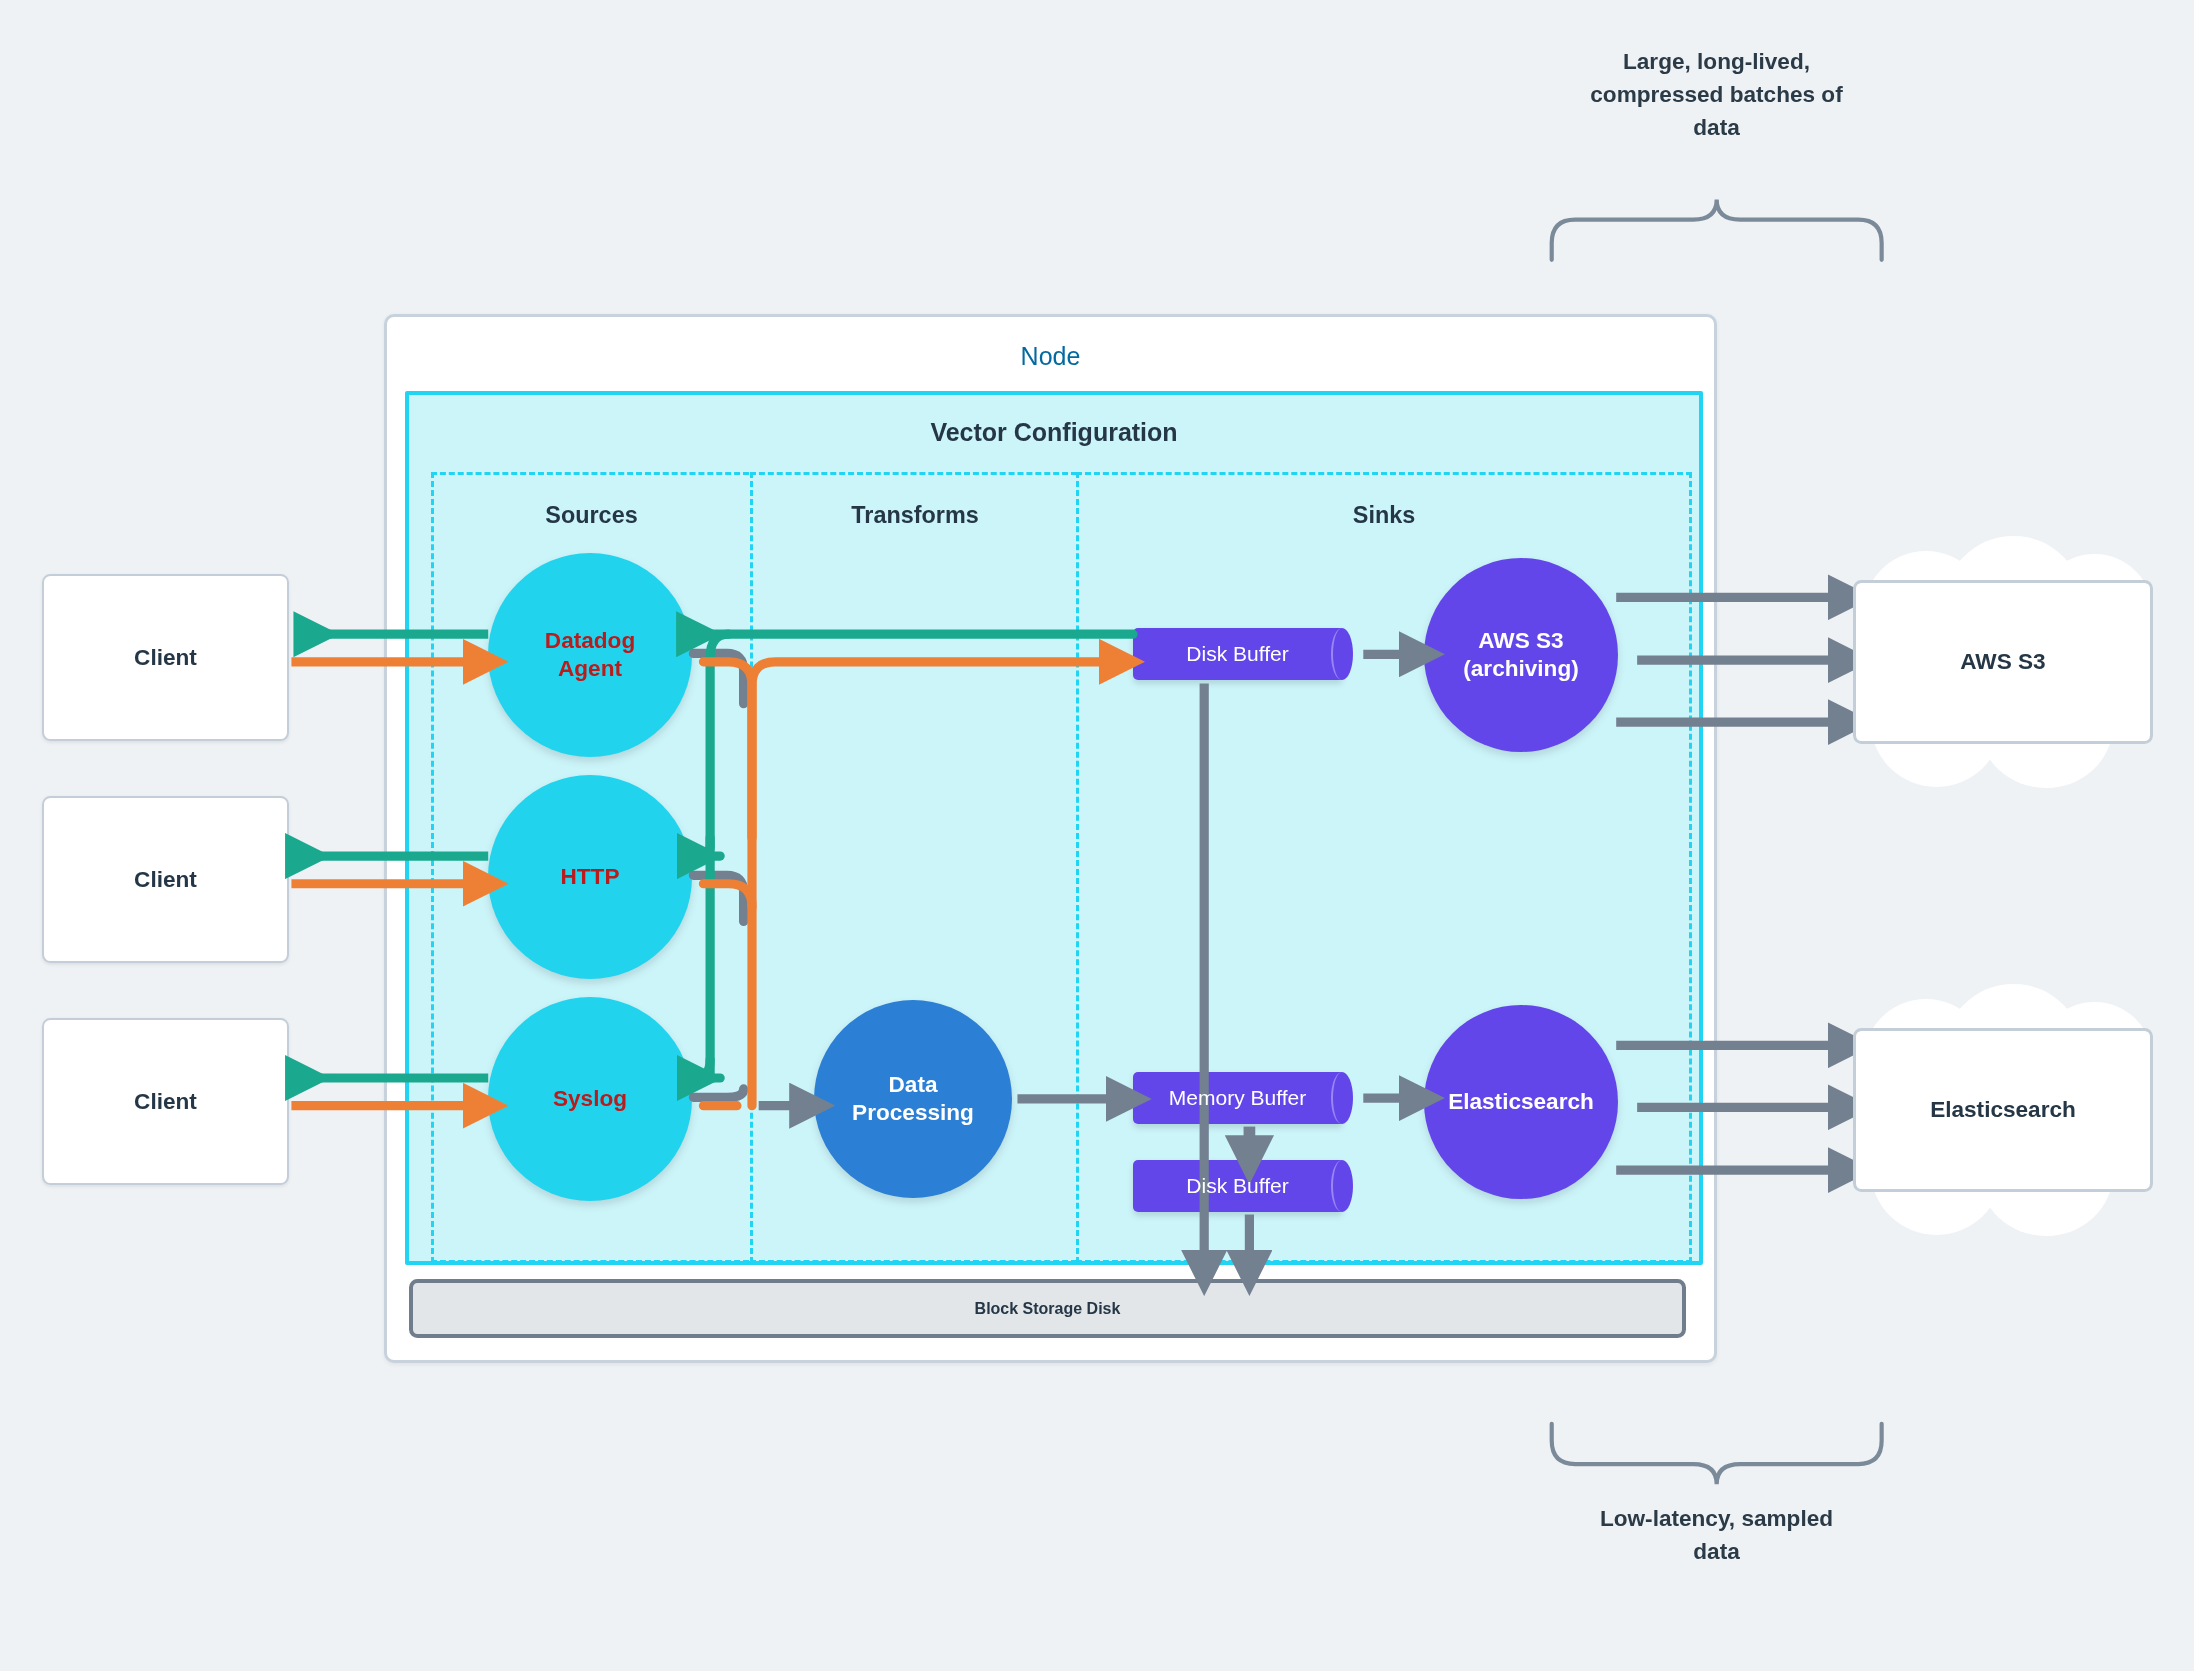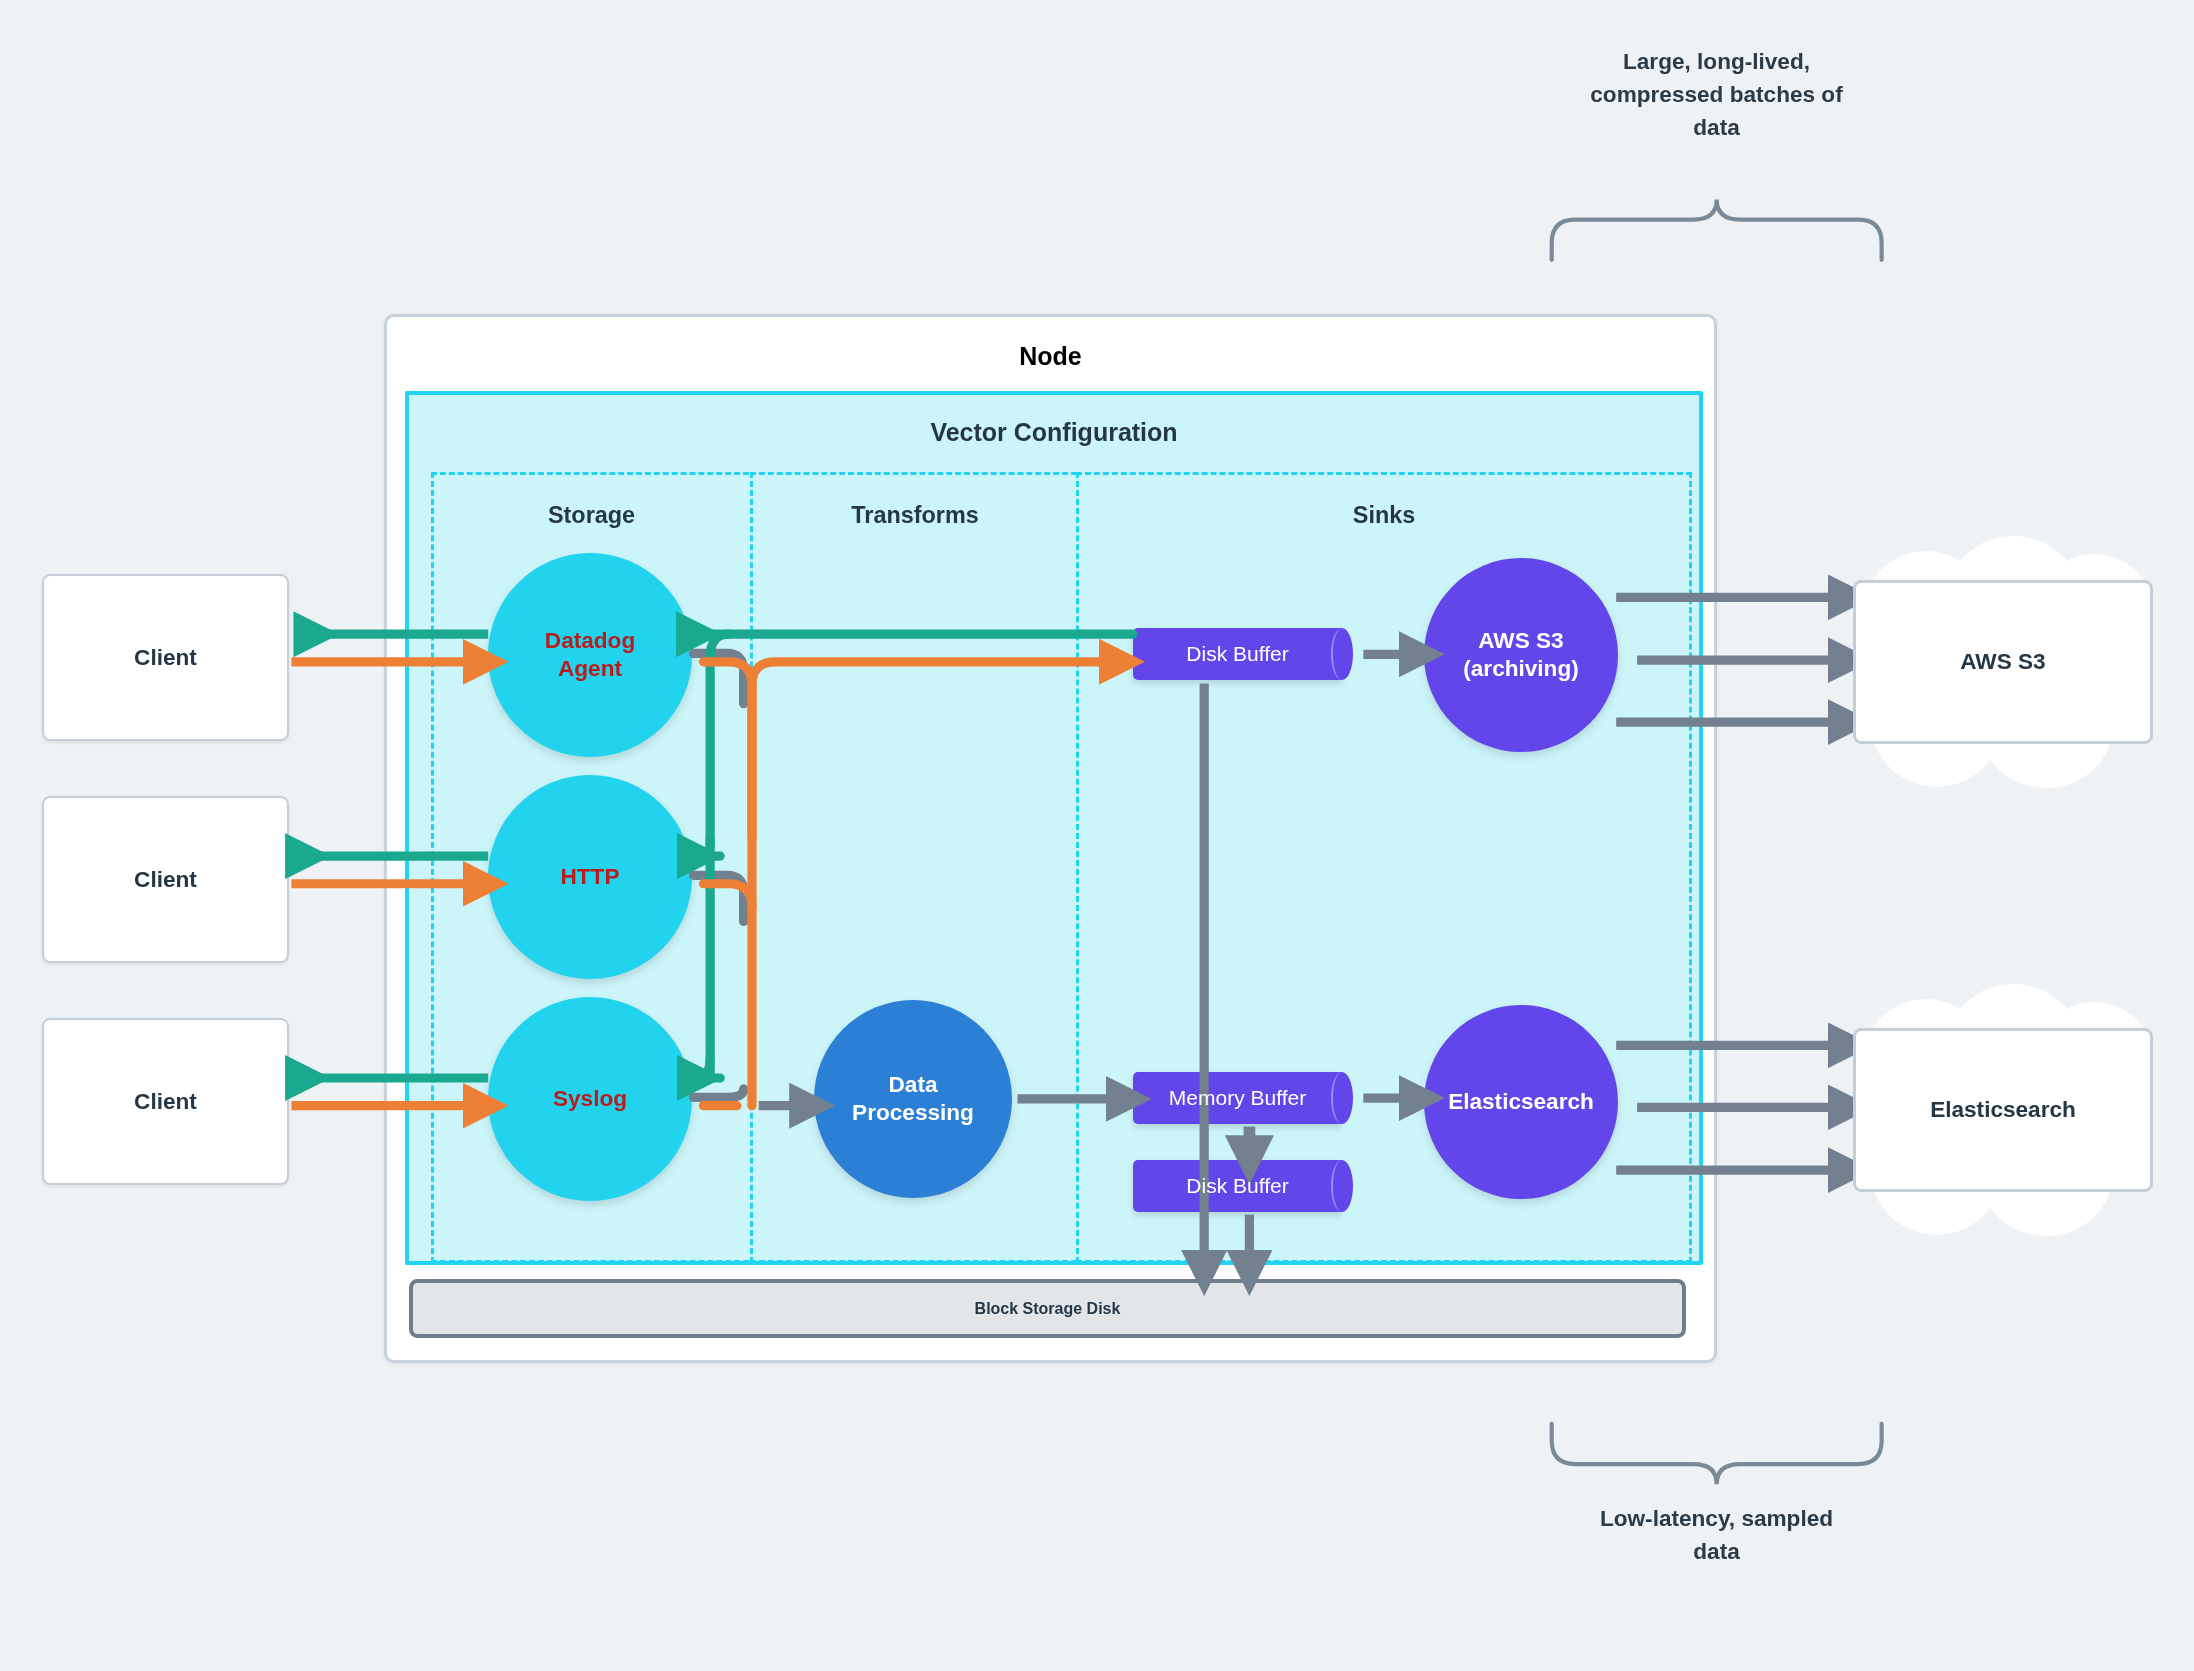--- a/index.html
+++ b/index.html
@@ -27,21 +27,21 @@
   #node-container{
     position:absolute;
     left:384px;top:314px;width:1327px;height:1043px;
     background:#ffffff;
     border:3.3px solid #c8d2dc;
     border-radius:10px;
     box-shadow:0 1.7px 4.2px rgba(0,0,0,.06);
   }
   #node-title{
     position:absolute;left:0;right:0;top:25px;
-    text-align:center;font-size:25px;font-weight:bold;color:#000000;
+    text-align:center;font-size:25px;font-weight:normal;color:#0369a1;
   }
 
   
   #vector-config{
     position:absolute;
     left:405px;top:391px;width:1290px;height:866px;
     background:#ccf5fa;
     border:4.2px solid #21d4f3;
     border-radius:2px;
   }
@@ -132,21 +132,21 @@
 
   <div id="node-container">
     <div id="node-title">Node</div>
   </div>
 
   <div id="vector-config">
     <div id="vector-title">Vector Configuration</div>
   </div>
 
   <div class="lane" id="lane-sources">
-    <div class="lane-label">Storage</div>
+    <div class="lane-label">Sources</div>
   </div>
   <div class="lane" id="lane-sinks">
     <div class="lane-label">Sinks</div>
   </div>
   <div class="lane" id="lane-transforms">
     <div class="lane-label">Transforms</div>
   </div>
 
   <div class="client-box" style="left:42px;top:574px;width:243px;height:163px;">Client</div>
   <div class="client-box" style="left:42px;top:796px;width:243px;height:163px;">Client</div>

